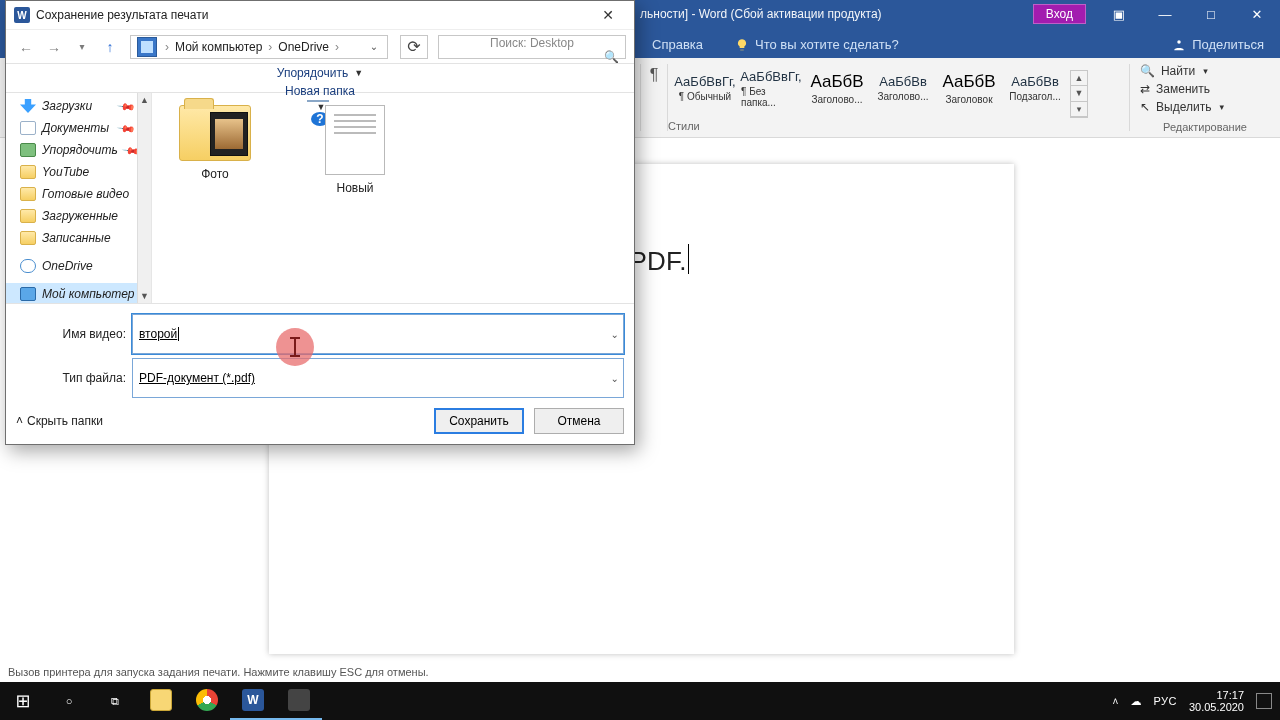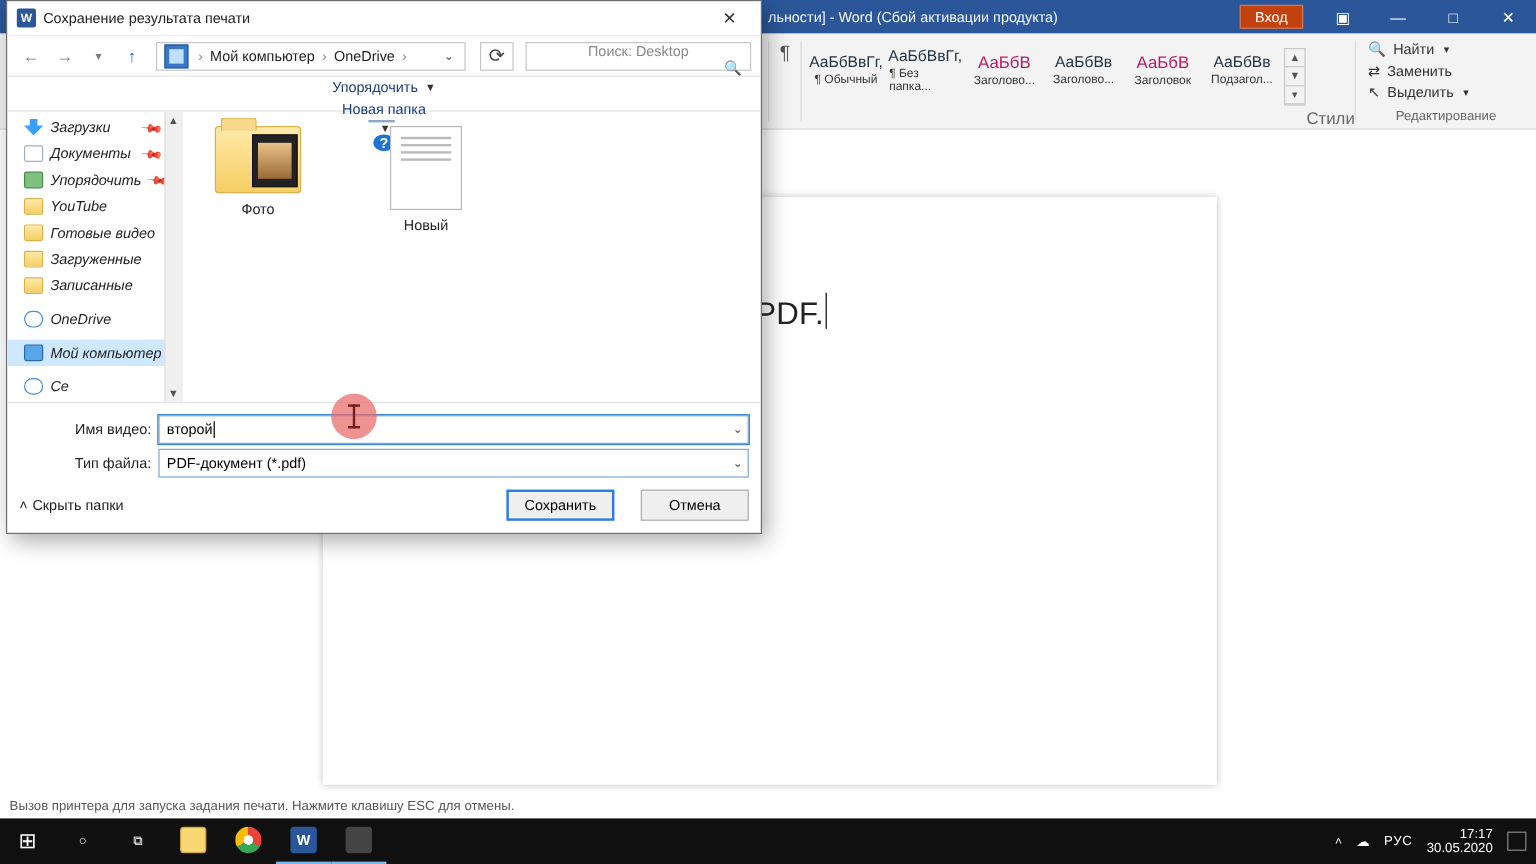--- a/index.html
+++ b/index.html
@@ -4,41 +4,41 @@
 <style>
   * { box-sizing: border-box; margin: 0; padding: 0; font-family: "Segoe UI", Tahoma, sans-serif; }
   body { width: 1280px; height: 720px; overflow: hidden; background: #fff; position: relative; }
 
   
   .word-window { position: absolute; inset: 0; background: #fff; }
   .word-titlebar { height: 28px; background: #2b579a; color: #fff; display: flex; align-items: center; font-size: 12px; }
   .word-title-text { flex: 0 0 auto; margin-left: 640px; white-space: nowrap; opacity: .95; }
   .word-title-spacer { flex: 1; }
   .word-title-btns { display: flex; align-items: center; height: 100%; }
-  .title-login { background:#c2410c; color:#fff; font-size:12px; padding:2px 12px; margin-right:10px; border:1px solid rgba(255,255,255,.3);}
+  .title-login { background:#a21caf; color:#fff; font-size:12px; padding:2px 12px; margin-right:10px; border:1px solid rgba(255,255,255,.3);}
   .title-sys { width:46px; height:28px; display:flex; align-items:center; justify-content:center; color:#fff; font-size:13px;}
   .title-close { background:transparent; }
 
   .word-ribbon-tabs { height:30px; background:#2b579a; display:flex; align-items:flex-end; padding-left:640px; color:#cfe0f5; font-size:13px; }
   .ribbon-tab { padding: 6px 12px; cursor:pointer; }
   .ribbon-help { margin-left:10px; display:flex; align-items:center; gap:6px; padding:6px 10px; }
   .ribbon-share { margin-left:auto; padding:6px 16px; display:flex; align-items:center; gap:6px; }
   .bulb { width:14px; height:14px; display:inline-block; }
 
   .word-ribbon-body { height:80px; background:#f3f3f3; border-bottom:1px solid #d9d9d9; display:flex; align-items:stretch; padding-left:640px; font-size:11px; color:#444; }
   .ribbon-sep { width:1px; background:#d9d9d9; margin:6px 0; }
   .para-icon { width:26px; display:flex; align-items:flex-start; justify-content:center; padding-top:8px; font-size:16px; color:#555;}
   .styles-group { flex:1; display:flex; flex-direction:column; }
   .styles-row { display:flex; gap:4px; padding:6px 6px 0 6px; align-items:flex-start; position:relative; }
   .style-item { width:62px; height:48px; border:1px solid transparent; display:flex; flex-direction:column; align-items:center; justify-content:center; gap:2px; font-size:10px; color:#333;}
   .style-sample { font-size:13px; color:#234; }
-  .style-sample.big { font-size:14px; color:#be185d; }
+  .style-sample.big { font-size:17px; color:#000000; }
   .styles-scroll { width:18px; display:flex; flex-direction:column; border:1px solid #c7c7c7; margin-top:6px; height:48px;}
   .styles-scroll div { flex:1; display:flex; align-items:center; justify-content:center; font-size:9px; color:#555; border-bottom:1px solid #c7c7c7;}
-  .styles-label { text-align:right; font-size:14px; color:#666; padding:2px 0 4px;}
+  .styles-label { text-align:left; font-size:11px; color:#666; padding:2px 0 4px;}
   .edit-group { width:150px; display:flex; flex-direction:column; padding:4px 10px 0; }
   .edit-item { display:flex; align-items:center; gap:6px; font-size:12px; color:#333; padding:2px 0;}
   .edit-label { text-align:center; font-size:11px; color:#666; margin-top:auto; padding-bottom:4px;}
 
   .word-page-area { position:absolute; top:138px; left:0; right:0; bottom:55px; background:#fff; }
   .word-page { position:absolute; left:269px; top:26px; width:745px; height:490px; background:#fff; box-shadow:0 0 6px rgba(0,0,0,.25); padding:80px 70px; }
   .doc-text { font-size:26px; color:#222; letter-spacing:.2px; }
   .caret { display:inline-block; width:1px; height:30px; background:#000; vertical-align:-4px; margin-left:1px;}
 
   .print-status { position:absolute; left:0; right:0; bottom:38px; height:18px; background:#fff; font-size:11px; color:#555; padding:2px 8px;}
@@ -86,26 +86,26 @@
   .folder-big { width:72px; height:56px; background:linear-gradient(#ffe9a8,#f6cf63); border:1px solid #d9b14a; border-radius:3px; position:relative;}
   .folder-big::before{content:""; position:absolute; top:-8px; left:4px; width:28px; height:10px; background:#f6d98a; border:1px solid #d9b14a; border-bottom:none; border-radius:3px 3px 0 0;}
   .folder-overlay-globe { position:absolute; right:-6px; bottom:-4px; width:36px; height:36px; border-radius:50%; background:radial-gradient(circle at 35% 30%, #bfe6ff, #2a8ad6); border:1px solid #1b6bb0;}
   .folder-overlay-photo { position:absolute; right:2px; top:6px; width:38px; height:44px; background:#222; border:1px solid #111;}
   .folder-overlay-photo::after{content:""; position:absolute; inset:6px 4px; background:linear-gradient(#e7c28a,#9c6a34);}
   .file-doc { width:60px; height:70px; background:#fff; border:1px solid #b9b9b9; position:relative;}
   .file-doc::after{content:""; position:absolute; top:8px; left:8px; right:8px; height:2px; background:#bbb; box-shadow:0 6px 0 #bbb,0 12px 0 #bbb,0 18px 0 #bbb;}
   .dlg-bottom { border-top:1px solid #e3e3e3; padding:6px 10px 10px; }
   .field-row { display:flex; align-items:center; gap:6px; margin:4px 0;}
   .field-label { width:110px; text-align:right; font-size:12px; color:#222;}
-  .field-input { flex:1; height:24px; border:1px solid #7aa7d8; background:#fff; font-size:12px; padding:0 6px; display:flex; align-items:center; position:relative;}
+  .field-input { flex:1; height:40px; border:1px solid #7aa7d8; background:#fff; font-size:12px; padding:0 6px; display:flex; align-items:center; position:relative;text-decoration:underline;}
   .field-input.focus { outline:1px solid #3a8ad8;}
   .dd-arrow { position:absolute; right:4px; top:50%; transform:translateY(-50%); font-size:10px; color:#555;}
   .dlg-buttons { display:flex; justify-content:space-between; align-items:center; margin-top:10px;}
   .hide-folders { font-size:12px; color:#222; display:flex; align-items:center; gap:4px;}
-  .btn-row { display:flex; gap:22px;}
+  .btn-row { display:flex; gap:10px;}
   .wbtn { min-width:90px; height:26px; border:1px solid #adadad; background:#efefef; font-size:12px; display:flex; align-items:center; justify-content:center;}
   .wbtn.primary { border:2px solid #2b7de1;}
   .cursor-ind { position:absolute; width:38px; height:38px; border-radius:50%; background:rgba(232,110,110,.75); left:276px; top:328px; z-index:60; display:flex; align-items:center; justify-content:center;}
   .ibeam { width:2px; height:20px; background:#7a1a1a; position:relative;}
   .ibeam::before,.ibeam::after{content:""; position:absolute; left:-4px; width:10px; height:2px; background:#7a1a1a;}
   .ibeam::before{top:0;} .ibeam::after{bottom:0;}
 
   
   .taskbar { position:absolute; left:0; right:0; bottom:0; height:38px; background:#101010; display:flex; align-items:center; color:#fff; font-size:11px;}
   .task-item { width:46px; height:38px; display:flex; align-items:center; justify-content:center;}
@@ -131,20 +131,36 @@
     <span class="word-title-text">льности] - Word (Сбой активации продукта)</span>
     <span class="word-title-spacer"></span>
     <div class="word-title-btns">
       <span class="title-login">Вход</span>
       <span class="title-sys">▣</span>
       <span class="title-sys">—</span>
       <span class="title-sys">□</span>
       <span class="title-sys title-close">✕</span>
     </div>
   </div>
+  <div class="word-ribbon-tabs">
+    <span class="ribbon-tab">Справка</span>
+    <span class="ribbon-help">
+      <svg class="bulb" viewBox="0 0 24 24" fill="#ffd966">
+          <path d="M9 21h6v-1H9v1zm3-19a7 7 0 00-4 12.7V17h8v-2.3A7 7 0 0012 2z"></path>
+        </svg>
+      <span>Что вы хотите сделать?</span>
+    </span>
+    <span class="ribbon-share">
+      <svg width="14" height="14" viewBox="0 0 24 24" fill="#fff">
+          <circle cx="12" cy="7" r="3"></circle>
+          <path d="M4 20c0-4 16-4 16 0v1H4z"></path>
+        </svg>
+      <span>Поделиться</span>
+    </span>
+  </div>
   <div class="word-ribbon-body">
     <div class="ribbon-sep"></div>
     <div class="para-icon">¶</div>
     <div class="ribbon-sep"></div>
     <div class="styles-group">
       <div class="styles-row" id="styles-row">
           <div class="style-item">
             <span class="style-sample">АаБбВвГг,</span>
             <span>¶ Обычный</span>
           </div>

